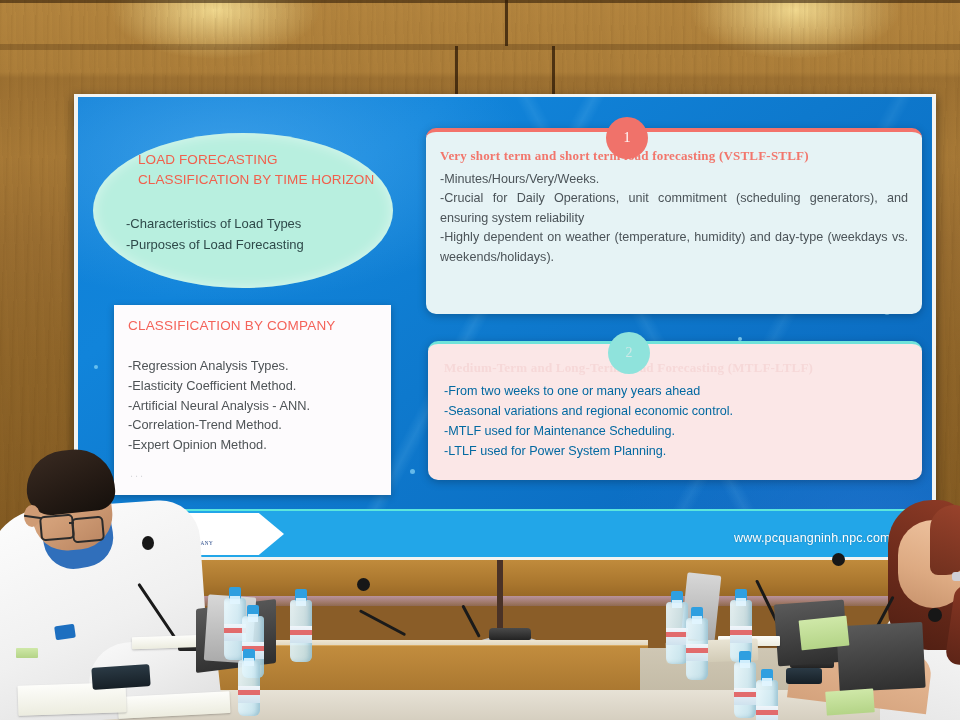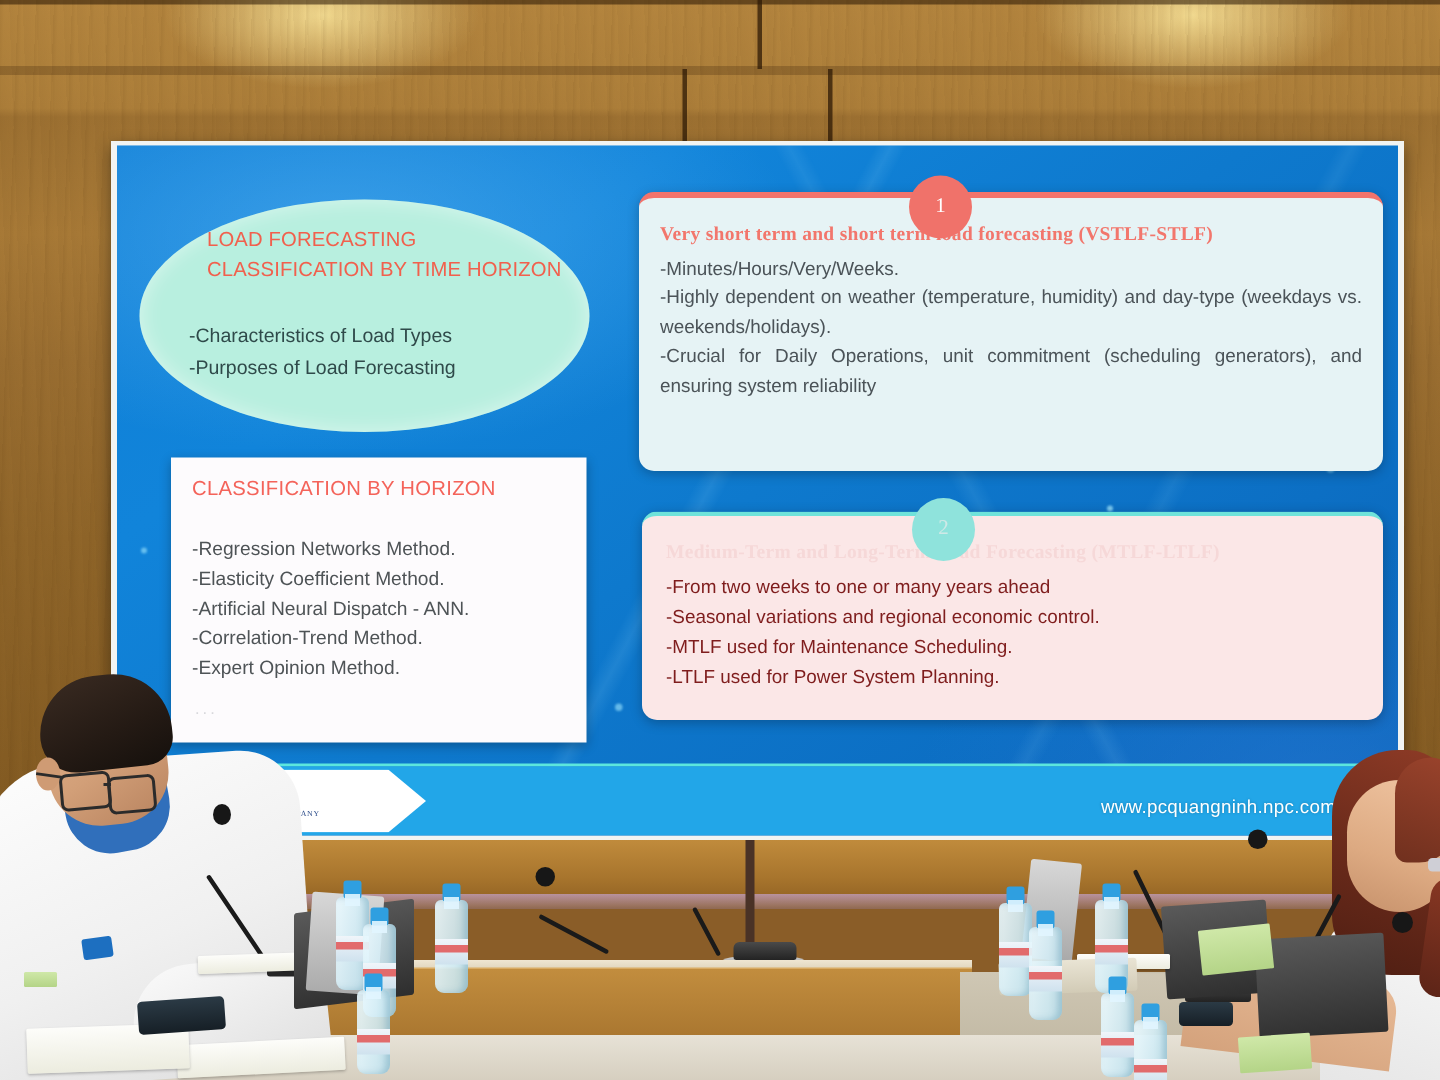--- a/index.html
+++ b/index.html
@@ -79,21 +79,21 @@
   .badge1{left:528px;top:20px;background:#f0726a;color:#ffffff;}
   .badge2{left:530px;top:235px;background:#8fe3dc;color:#cfe9e7;}
 
   .p1-title{position:absolute;left:14px;top:16px;color:#f2766c;font-size:13px;font-weight:bold;
     font-family:"Liberation Serif",serif;letter-spacing:.2px;}
   .p1-body{position:absolute;left:14px;top:38px;width:468px;color:#4b5358;font-size:12.6px;
     line-height:19.4px;}
   .p1-body .just{text-align:justify;}
   .p2-title{position:absolute;left:16px;top:16px;color:#f6d8d8;font-size:13px;font-weight:bold;
     font-family:"Liberation Serif",serif;letter-spacing:.2px;}
-  .p2-body{position:absolute;left:16px;top:37px;width:464px;color:#7f1d1d;font-size:12.6px;line-height:20px;}
+  .p2-body{position:absolute;left:16px;top:37px;width:464px;color:#0369a1;font-size:12.6px;line-height:20px;}
 
   
   .desk-back{position:absolute;left:0;top:560px;width:960px;height:45px;
     background:linear-gradient(180deg,#c08b3c 0%,#a8752d 55%,#8d5f21 100%);}
   .desk-lip{position:absolute;left:0;top:596px;width:960px;height:10px;
     background:linear-gradient(180deg,rgba(210,180,255,.55),rgba(160,140,210,.25));}
   .desk-mid{position:absolute;left:148px;top:645px;width:500px;height:75px;
     background:linear-gradient(180deg,#c28d3e 0%,#aa7730 60%,#8a5d20 100%);border-top:1px solid #d9ab63;}
   .desk-mid-top{position:absolute;left:148px;top:640px;width:500px;height:7px;
     background:linear-gradient(180deg,#efe6d2,#ddd2ba);}
@@ -203,37 +203,37 @@
     <div class="spark" style="left:820px;top:62px;width:4px;height:4px;opacity:.5;"></div>
 
     <div class="oval"></div>
     <div class="oval-title">LOAD FORECASTING CLASSIFICATION BY TIME HORIZON</div>
     <div class="oval-list">
       <div>-Characteristics of Load Types</div>
       <div>-Purposes of Load Forecasting</div>
     </div>
 
     <div class="methods">
-      <div class="methods-title">CLASSIFICATION BY HORIZON</div>
+      <div class="methods-title">CLASSIFICATION BY COMPANY</div>
       <div class="methods-list">
-        <div>-Regression Networks Method.</div>
+        <div>-Regression Analysis Types.</div>
         <div>-Elasticity Coefficient Method.</div>
-        <div>-Artificial Neural Dispatch - ANN.</div>
+        <div>-Artificial Neural Analysis - ANN.</div>
         <div>-Correlation-Trend Method.</div>
         <div>-Expert Opinion Method.</div>
       </div>
       <div class="methods-ellipsis">...</div>
     </div>
 
     <div class="panel panel1">
       <div class="p1-title">Very short term and short term load forecasting (VSTLF-STLF)</div>
       <div class="p1-body">
         <div>-Minutes/Hours/Very/Weeks.</div>
+        <div class="just">-Crucial for Daily Operations, unit commitment (scheduling generators), and ensuring system reliability</div>
         <div class="just">-Highly dependent on weather (temperature, humidity) and day-type (weekdays vs. weekends/holidays).</div>
-        <div class="just">-Crucial for Daily Operations, unit commitment (scheduling generators), and ensuring system reliability</div>
       </div>
     </div>
     <div class="badge badge1">1</div>
 
     <div class="panel panel2">
       <div class="p2-title">Medium-Term and Long-Term Load Forecasting (MTLF-LTLF)</div>
       <div class="p2-body">
         <div>-From two weeks to one or many years ahead</div>
         <div>-Seasonal variations and regional economic control.</div>
         <div>-MTLF used for Maintenance Scheduling.</div>

